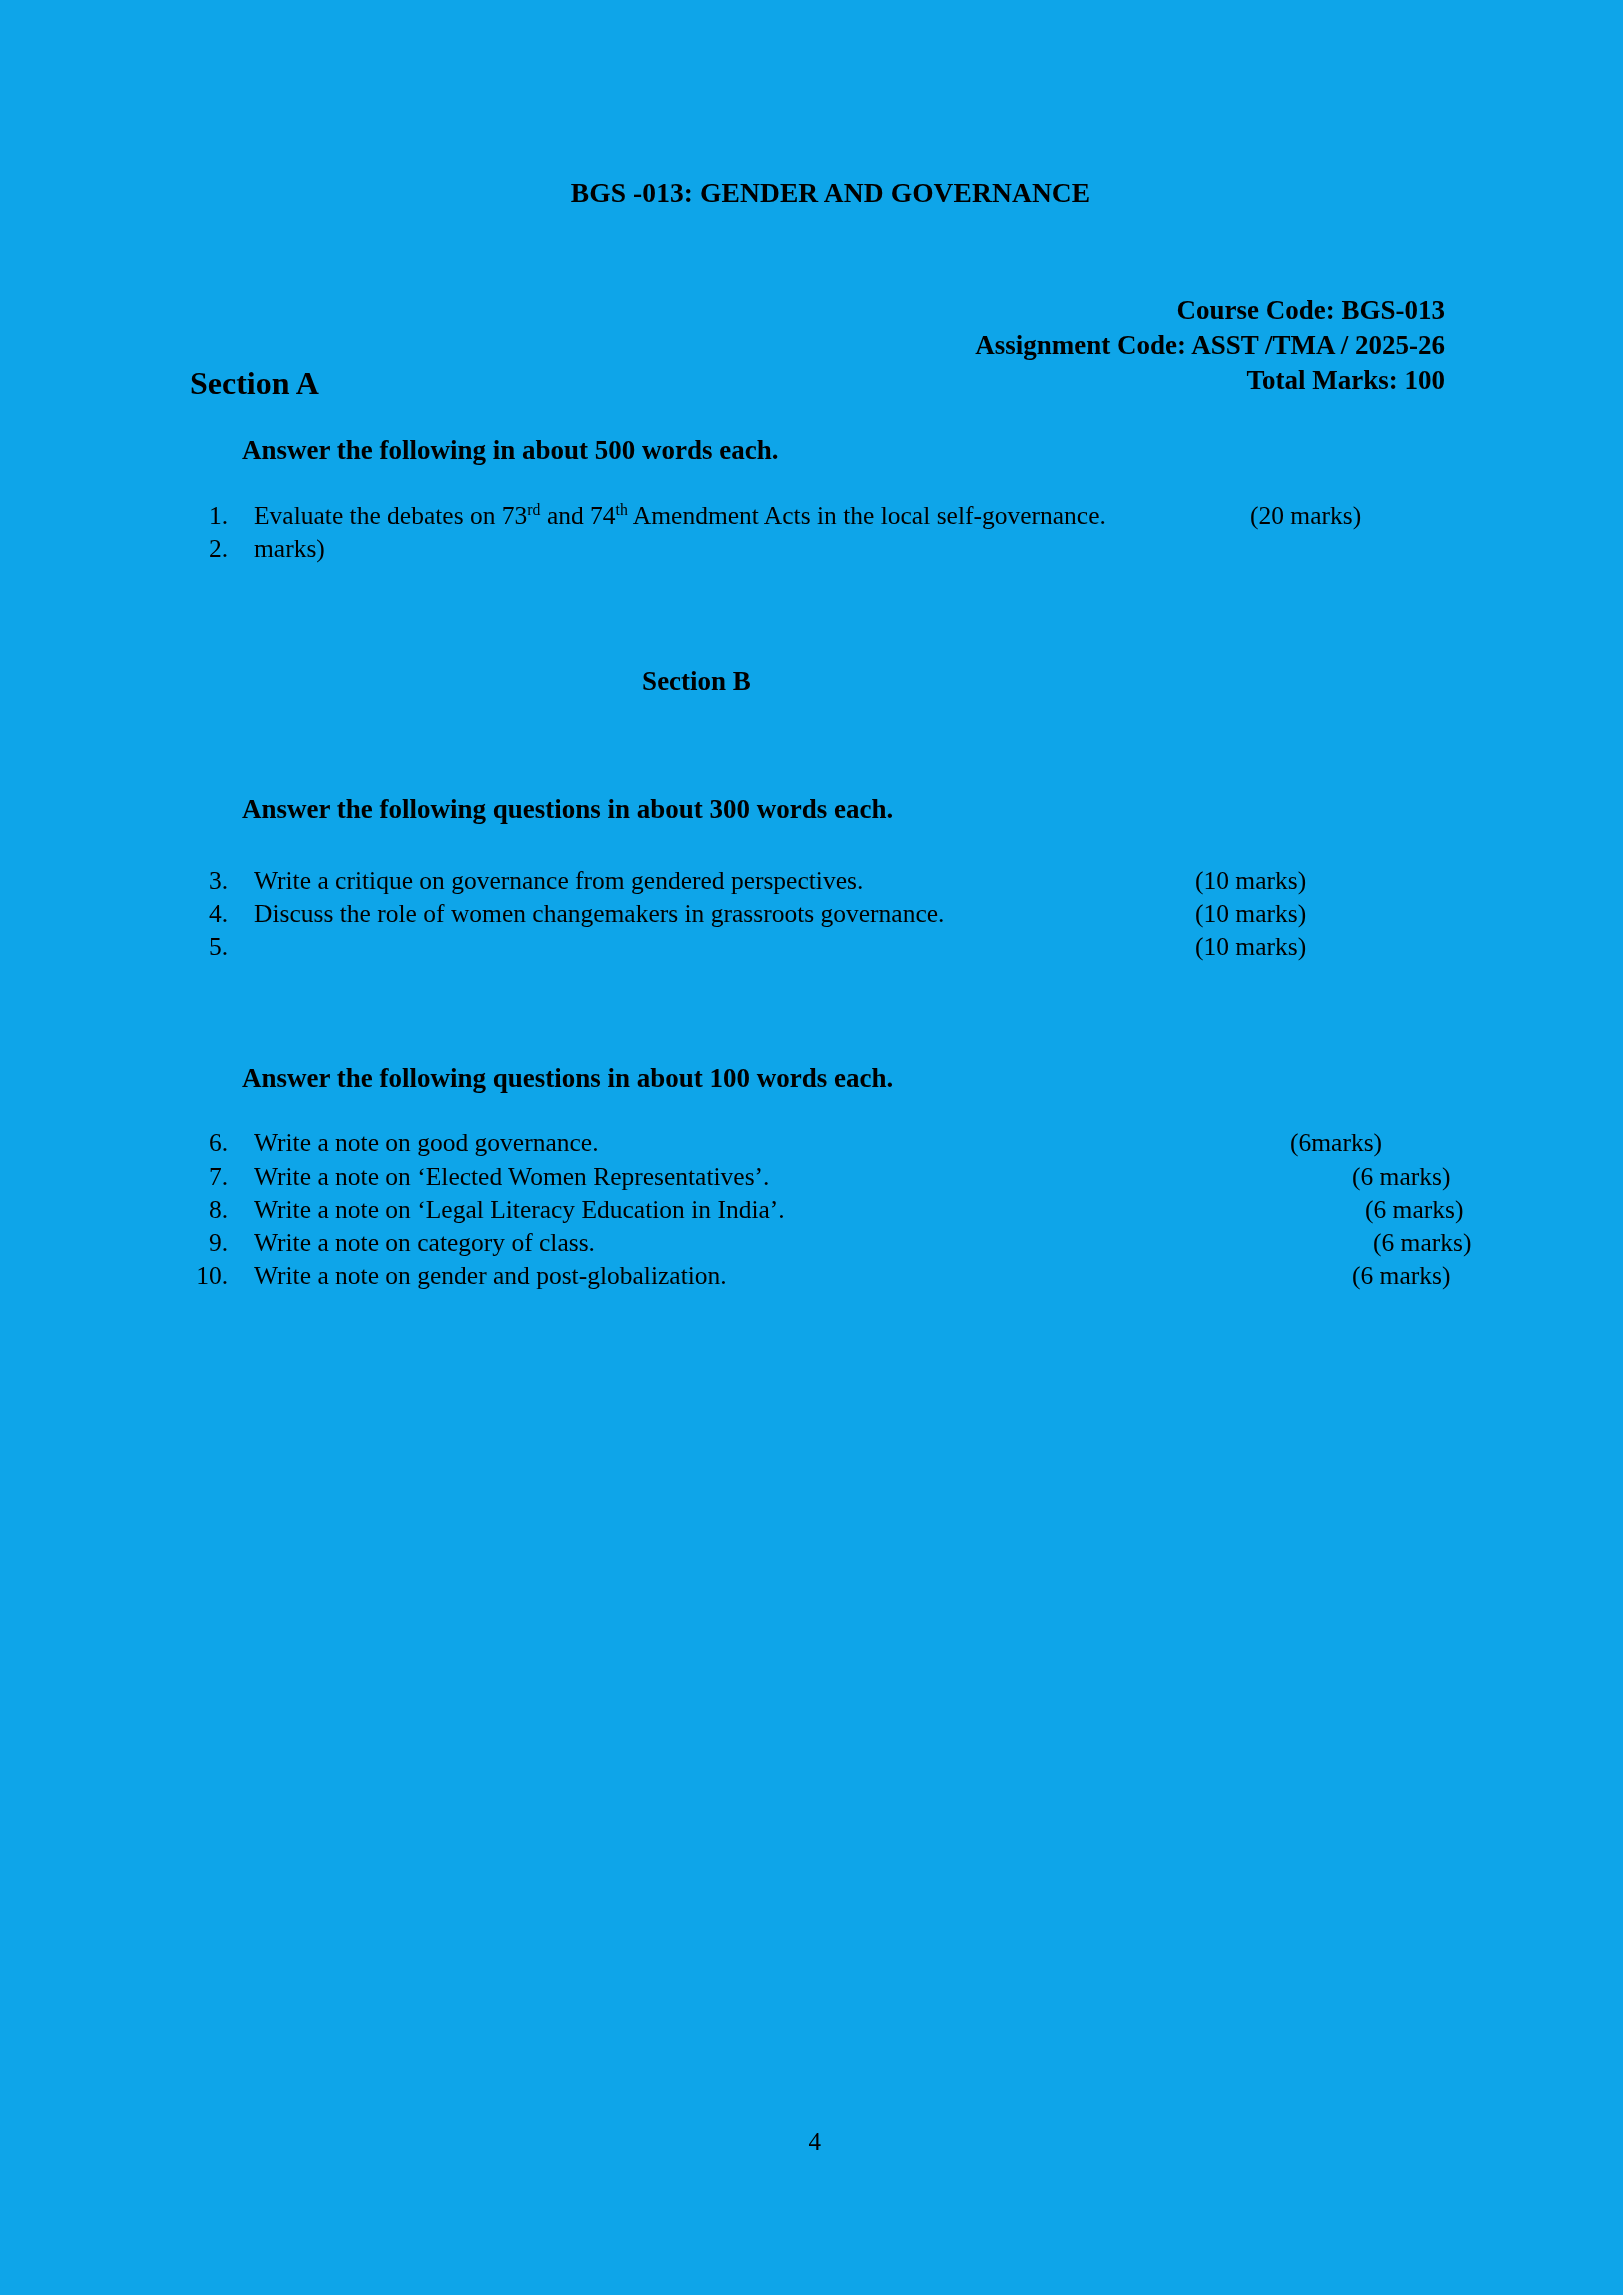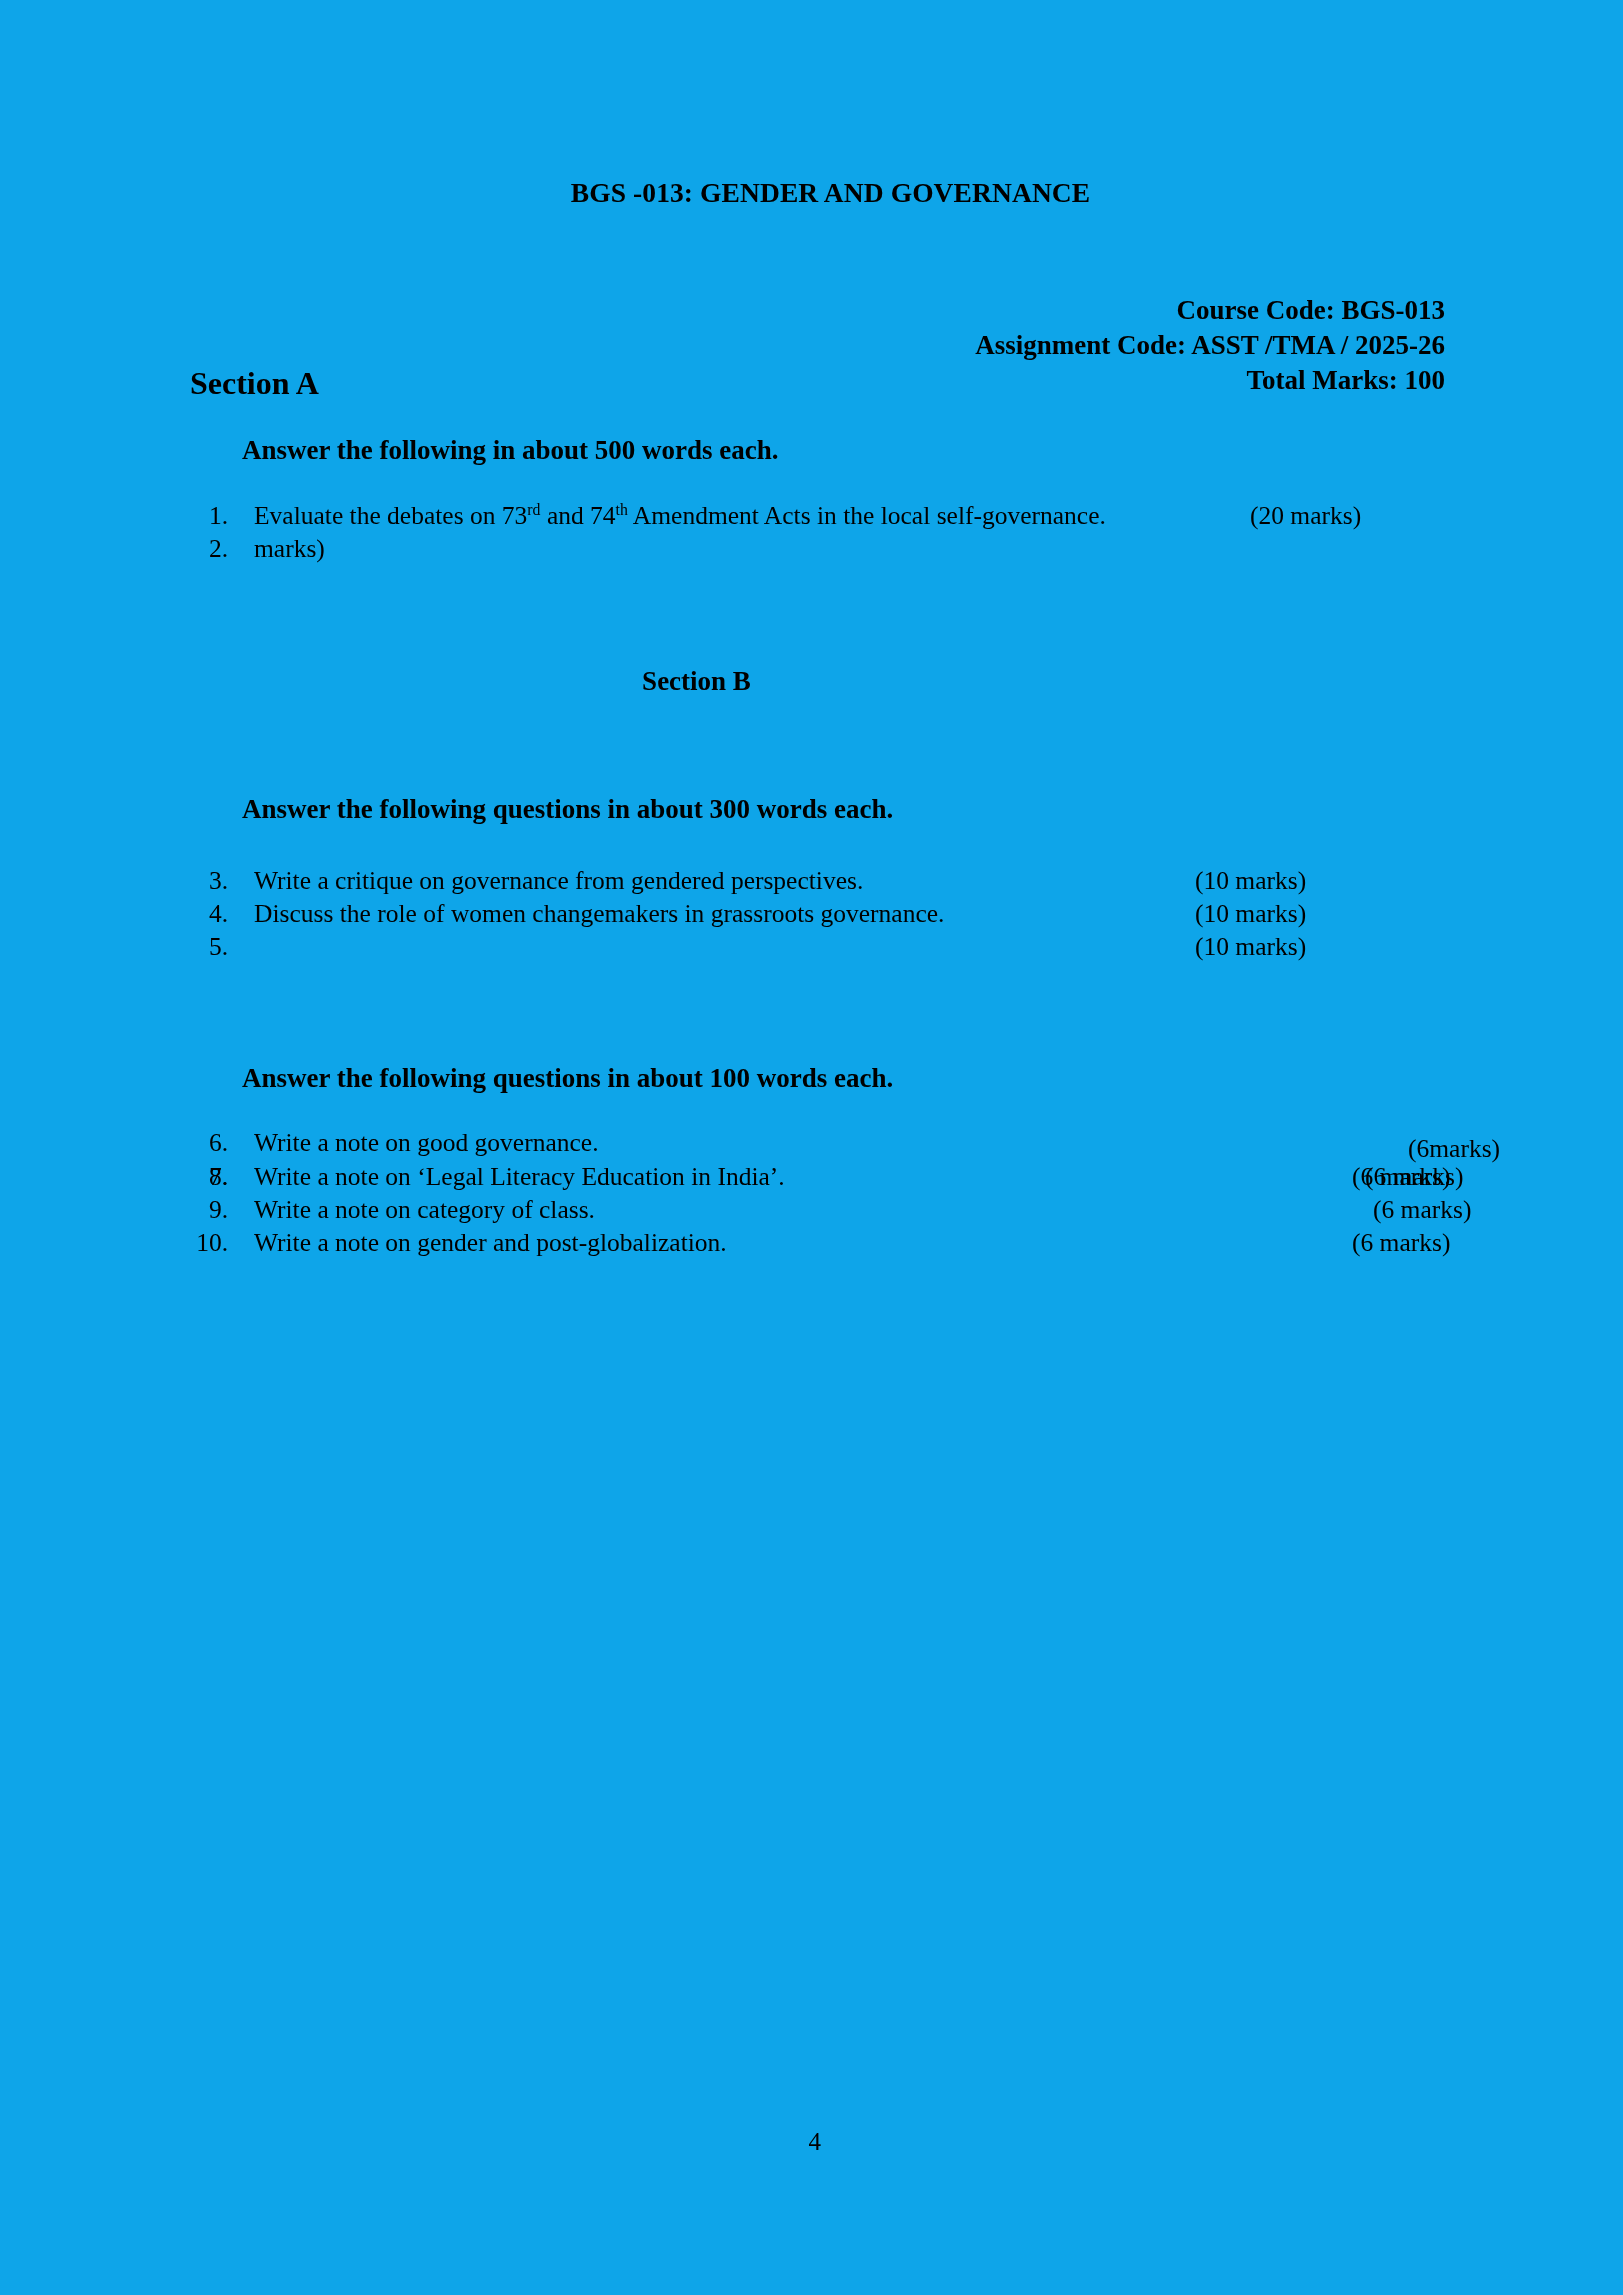--- a/index.html
+++ b/index.html
@@ -229,26 +229,27 @@
 
     <div class="instruction">Answer the following questions in about 100 words each.</div>
 
     <div class="sp-48"></div>
 
     <ol class="qlist">
       <li>
         <span class="num">6.</span>
         <span class="qline">
           <span class="qtext">Write a note on good governance.</span>
-          <span class="marks" style="left: 1154px; margin-top: 6px;">(6marks)</span>
+          <span class="marks" style="left: 1036px;">(6marks)</span>
         </span>
       </li>
       <li>
         <span class="num">7.</span>
         <span class="qline">
+          <span class="qtext">Write a note on ‘Elected Women Representatives’.</span>
           <span class="marks" style="left: 1098px;">(6 marks)</span>
         </span>
       </li>
       <li>
         <span class="num">8.</span>
         <span class="qline">
           <span class="qtext">Write a note on ‘Legal Literacy Education in India’.</span>
           <span class="marks" style="left: 1111px;">(6 marks)</span>
         </span>
       </li>

